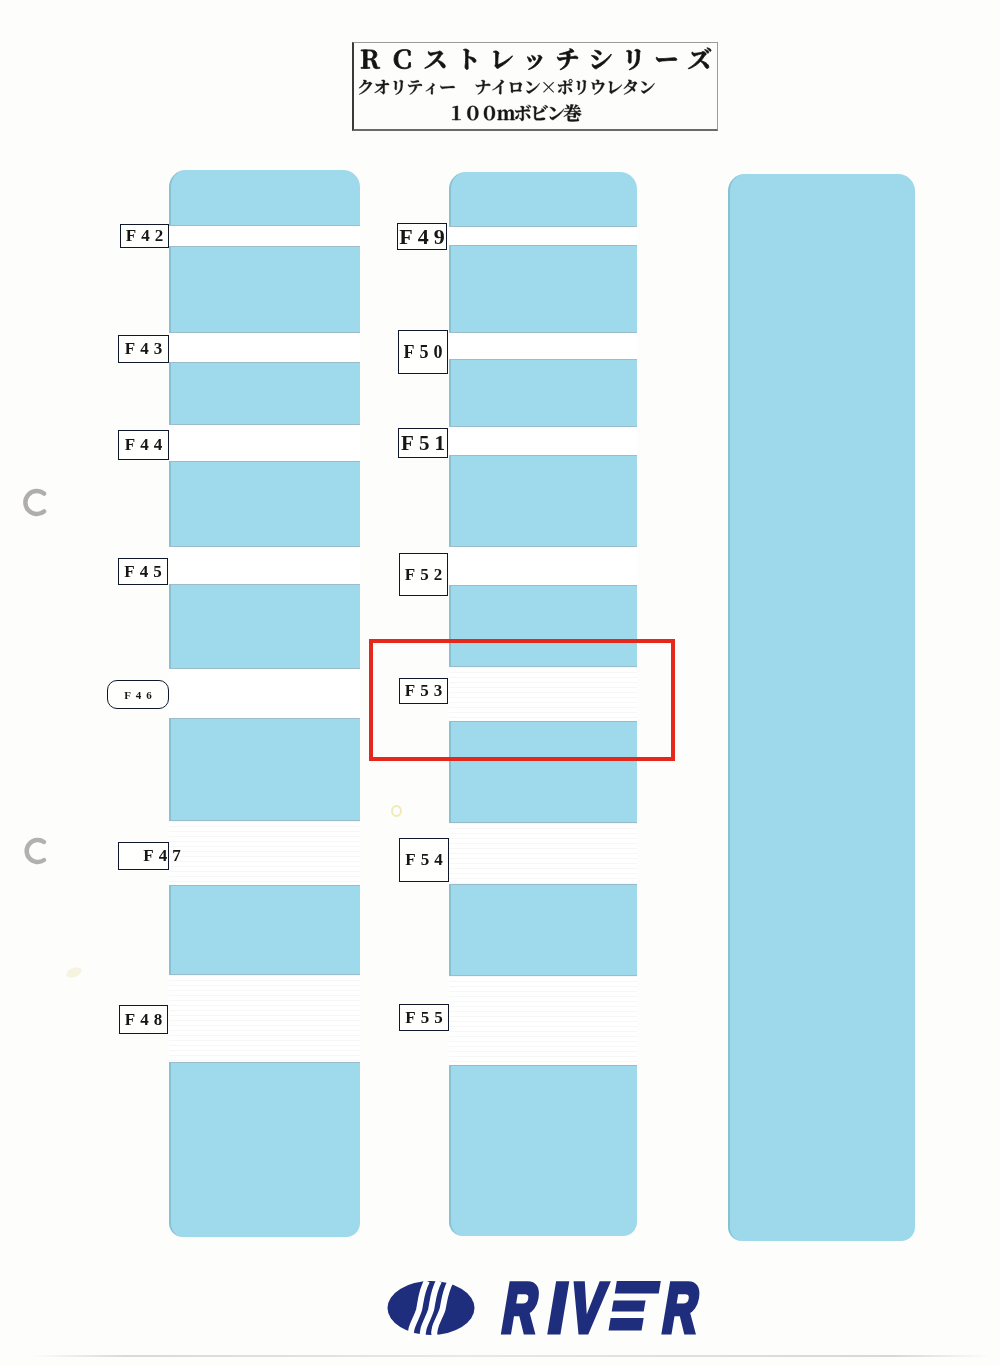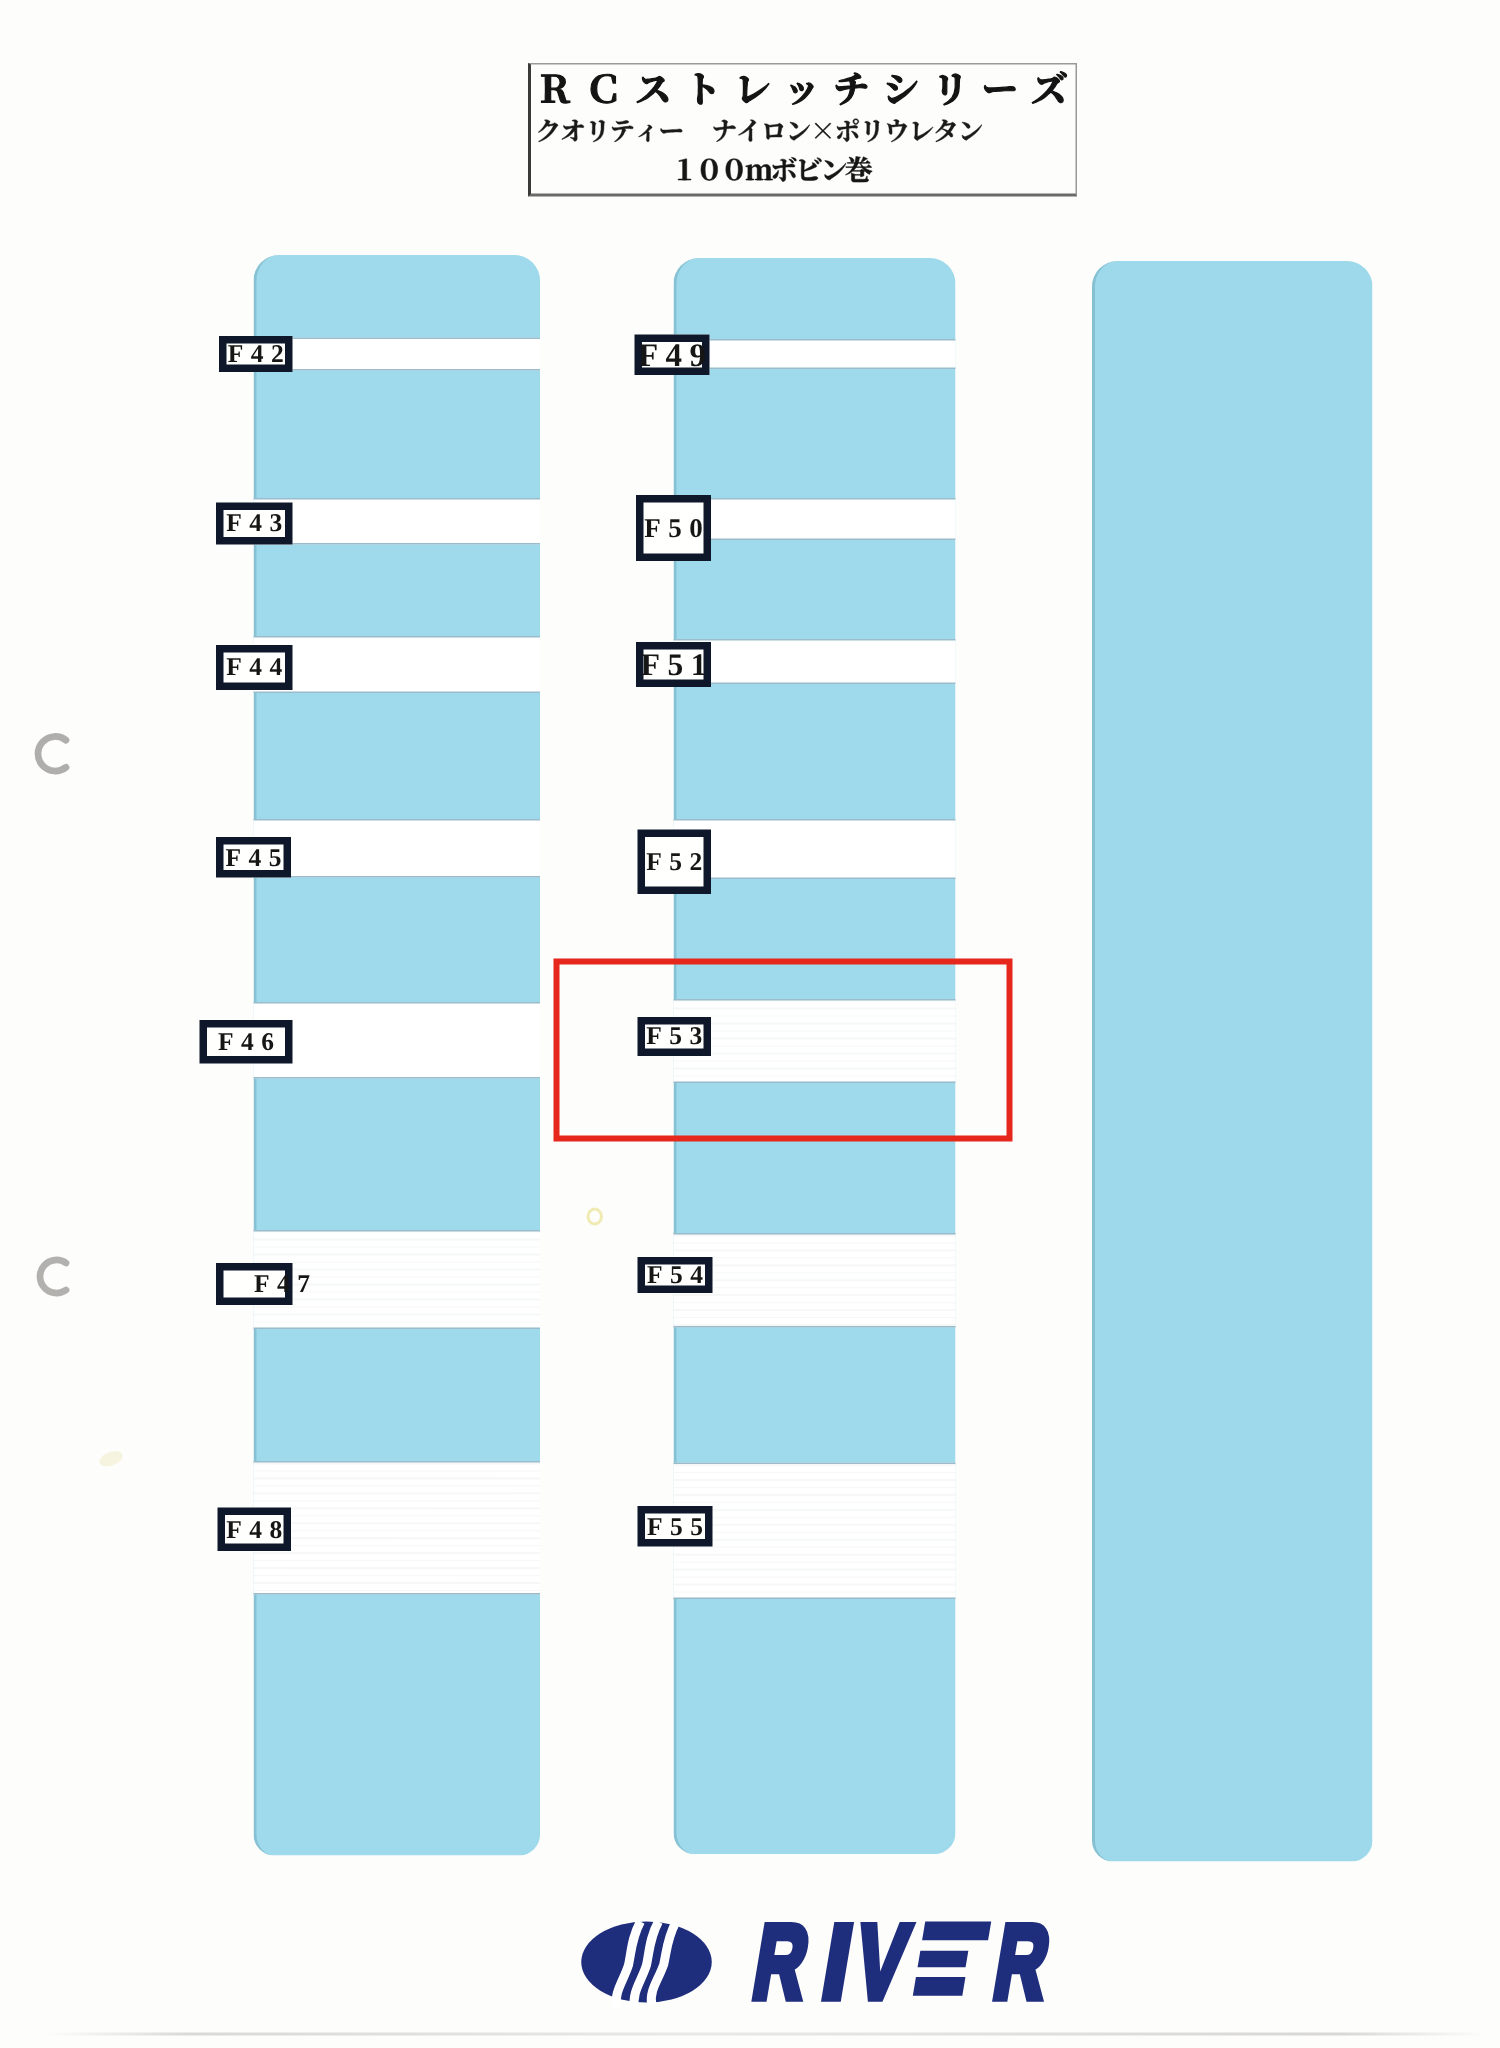--- a/index.html
+++ b/index.html
@@ -1,20 +1,20 @@
 <!DOCTYPE html>
 <html><head><meta charset="utf-8"><style>
 html,body{margin:0;padding:0;}
 body{width:1000px;height:1365px;position:relative;background:#fdfdfb;
  font-family:"Liberation Serif",serif;overflow:hidden;}
 .col{position:absolute;background:#9edaeb;border-left:2px solid rgba(105,165,185,.45);box-sizing:border-box;}
 .band{position:absolute;background:#ffffff;border-top:1px solid rgba(120,165,185,.75);border-bottom:1px solid rgba(120,165,185,.75);box-sizing:border-box;}
-.lab{position:absolute;background:#fffffe;border:5px solid #0f172a;
+.lab{position:absolute;background:#fffffe;border:1px solid #0f172a;
  font-family:"Liberation Serif",serif;font-weight:bold;color:#161616;
- display:flex;align-items:center;justify-content:center;letter-spacing:5px;text-indent:5px;box-sizing:border-box;margin-left:26px;}
+ display:flex;align-items:center;justify-content:center;letter-spacing:5px;text-indent:5px;box-sizing:border-box;}
 .tex{background-image:repeating-linear-gradient(180deg,rgba(200,205,207,.17) 0 1px,rgba(255,255,255,0) 1px 5px);}
 </style></head><body>
 
 <div style="position:absolute;left:352px;top:42px;width:363px;height:86px;border:1px solid #9a9a96;border-left:2px solid #3a3a38;border-bottom:2px solid #6a6a66;"></div>
 
 <svg style="position:absolute;left:0;top:0;" width="1000" height="200" viewBox="0 0 1000 200">
 <g fill="#141414" stroke="#141414" stroke-width="0.8">
       <path d="M361.0 68.3V67.4L364.9 67.2H365.7L369.8 67.4V68.3ZM363.5 68.3Q363.5 66.2 363.5 64.0Q363.6 61.9 363.6 59.7V58.5Q363.6 56.4 363.5 54.2Q363.5 52.1 363.5 49.9H367.2Q367.1 52.0 367.1 54.2Q367.1 56.5 367.1 59.0V59.5Q367.1 61.8 367.1 64.0Q367.1 66.2 367.2 68.3ZM376.9 68.7Q375.3 68.7 374.4 68.1Q373.6 67.6 373.3 66.2L372.2 62.6Q372.0 61.7 371.7 61.1Q371.3 60.5 370.8 60.1Q370.3 59.8 369.3 59.8H365.3V58.8H369.5Q370.8 58.8 371.7 58.3Q372.5 57.7 372.9 56.8Q373.4 55.9 373.4 54.8Q373.4 53.0 372.3 51.9Q371.3 50.8 369.3 50.8H365.3V49.9H370.3Q373.5 49.9 375.2 51.1Q376.9 52.3 376.9 54.6Q376.9 55.7 376.2 56.8Q375.6 57.9 374.1 58.6Q372.7 59.3 370.3 59.4L370.2 59.1Q371.8 59.2 372.9 59.5Q373.9 59.7 374.5 60.2Q375.1 60.7 375.4 61.4Q375.8 62.2 376.0 63.1L377.5 67.9L375.6 67.2L379.9 67.4V68.3Q379.3 68.4 378.8 68.5Q378.4 68.6 377.9 68.6Q377.5 68.7 376.9 68.7ZM361.0 50.8V49.9H365.3V51.0H364.9Z"></path>
       <path d="M404.5 68.8Q402.3 68.8 400.4 68.2Q398.5 67.6 397.1 66.4Q395.6 65.3 394.8 63.4Q394.0 61.6 394.0 59.2Q394.0 56.0 395.4 53.9Q396.7 51.7 399.1 50.6Q401.5 49.5 404.6 49.5Q406.3 49.5 407.7 49.8Q409.0 50.2 410.3 51.0L410.3 55.4H408.8L407.5 50.4L409.4 52.0Q408.6 51.4 407.8 51.1Q407.1 50.7 406.4 50.6Q405.6 50.4 404.7 50.4Q402.7 50.4 401.1 51.4Q399.5 52.4 398.7 54.3Q397.8 56.3 397.8 59.1Q397.8 62.0 398.7 63.9Q399.6 65.8 401.2 66.8Q402.7 67.8 404.7 67.8Q406.1 67.8 407.2 67.4Q408.4 67.0 409.6 66.2L407.8 67.7L409.1 62.5H410.5L410.6 67.0Q409.3 67.8 407.8 68.3Q406.3 68.8 404.5 68.8Z"></path>
       <path d="M424.7 67.9Q426.4 67.0 428.1 65.8Q429.8 64.5 431.4 63.1Q433.0 61.6 434.4 60.0Q435.8 58.5 436.8 56.9Q437.9 55.3 438.5 53.9Q438.6 53.4 438.2 53.4Q437.8 53.5 437.1 53.6Q436.4 53.8 435.6 54.0Q434.8 54.3 434.0 54.5Q433.3 54.7 432.8 54.9Q432.4 55.0 432.2 55.2Q431.9 55.4 431.6 55.6Q431.4 55.7 431.0 55.7Q430.5 55.7 430.0 55.3Q429.4 54.9 429.0 54.4Q428.7 53.9 428.5 53.4Q428.4 53.0 428.3 52.6Q428.3 52.1 428.3 51.6L428.7 51.5Q429.0 51.8 429.3 52.1Q429.7 52.5 430.0 52.7Q430.4 52.9 430.8 52.9Q431.3 52.9 432.1 52.8Q432.8 52.7 433.7 52.6Q434.6 52.4 435.4 52.3Q436.3 52.1 436.9 52.0Q437.6 51.8 438.0 51.8Q438.3 51.7 438.5 51.5Q438.8 51.3 439.0 51.1Q439.2 50.9 439.5 50.9Q439.9 50.9 440.4 51.2Q441.0 51.5 441.5 51.9Q442.1 52.4 442.4 52.8Q442.8 53.3 442.8 53.6Q442.8 53.9 442.5 54.2Q442.2 54.4 441.8 54.6Q441.5 54.9 441.3 55.1Q440.9 55.7 440.3 56.7Q439.7 57.6 438.9 58.6Q438.2 59.6 437.3 60.5Q436.4 61.4 435.3 62.5Q434.1 63.5 432.6 64.6Q431.1 65.7 429.2 66.7Q427.3 67.7 424.9 68.4ZM443.7 68.0Q443.3 68.0 442.9 67.8Q442.5 67.5 442.1 67.1Q441.7 66.6 441.3 66.0Q440.7 65.0 440.0 64.0Q439.4 63.0 438.4 62.0Q437.5 61.1 436.0 60.3L436.4 59.8Q438.1 60.2 439.7 60.9Q441.3 61.6 442.5 62.4Q443.8 63.3 444.5 64.3Q445.3 65.3 445.3 66.4Q445.3 67.0 444.9 67.5Q444.5 68.0 443.7 68.0Z"></path>
@@ -103,37 +103,37 @@
 <div class="col" style="left:728px;top:174px;width:187px;height:1067px;border-radius:17px 17px 14px 14px;background:#9dd9ea;"></div>
 
 <div class="lab" style="left:120px;top:224px;width:49px;height:24px;font-size:17px;">F42</div>
 
 <div class="lab" style="left:118px;top:335px;width:51px;height:28px;font-size:17px;">F43</div>
 
 <div class="lab" style="left:118px;top:430px;width:51px;height:30px;font-size:17px;">F44</div>
 
 <div class="lab" style="left:118px;top:558px;width:50px;height:27px;font-size:17px;">F45</div>
 
-<div class="lab" style="left:107px;top:680px;width:62px;height:29px;font-size:17px;">F46</div>
+<div class="lab" style="left:107px;top:680px;width:62px;height:29px;font-size:11px;border-radius:10px;">F46</div>
 
 <div class="lab" style="left:118px;top:842px;width:51px;height:28px;font-size:17px;padding-left:37px;">F47</div>
 
 <div class="lab" style="left:119px;top:1005px;width:49px;height:29px;font-size:17px;">F48</div>
 
 <div class="lab" style="left:397px;top:223px;width:50px;height:27px;font-size:22px;">F49</div>
 
 <div class="lab" style="left:398px;top:330px;width:50px;height:44px;font-size:18px;">F50</div>
 
 <div class="lab" style="left:398px;top:428px;width:50px;height:30px;font-size:21px;">F51</div>
 
 <div class="lab" style="left:399px;top:553px;width:49px;height:43px;font-size:17px;">F52</div>
 
 <div class="lab" style="left:399px;top:678px;width:49px;height:26px;font-size:17px;font-family:Liberation Serif, serif;">F53</div>
 
-<div class="lab" style="left:399px;top:838px;width:50px;height:24px;font-size:17px;">F54</div>
+<div class="lab" style="left:399px;top:838px;width:50px;height:44px;font-size:17px;">F54</div>
 
 <div class="lab" style="left:399px;top:1004px;width:50px;height:27px;font-size:17px;">F55</div>
 
 <div style="position:absolute;left:369px;top:639px;width:306px;height:122px;border:4.5px solid #e6271c;box-sizing:border-box;"></div>
 
 <svg style="position:absolute;left:384px;top:1277px" width="96" height="66" viewBox="0 0 96 66">
 <ellipse cx="47" cy="31" rx="43.5" ry="27" fill="#1f2d7d"></ellipse>
 <path d="M27 62 C25 51 32 43 35 33 C37 24 37 15 43 4" fill="none" stroke="#ffffff" stroke-width="6"></path>
 <path d="M39 62 C37 51 44 43 47 33 C49 24 49 15 55 4" fill="none" stroke="#ffffff" stroke-width="6"></path>
 <path d="M50.5 59.5 C48.5 50 55.5 42 58.5 32.5 C60.5 24 60.5 16 66.5 4.5" fill="none" stroke="#ffffff" stroke-width="6"></path>

